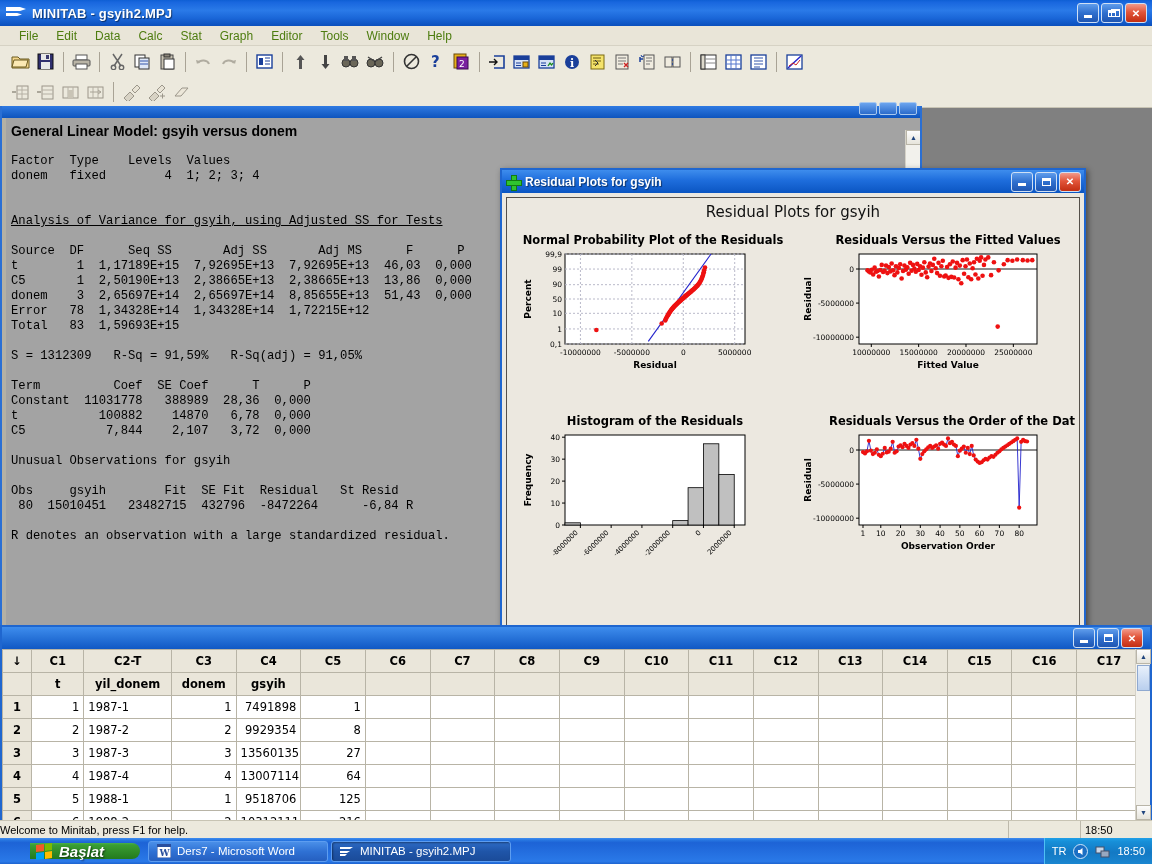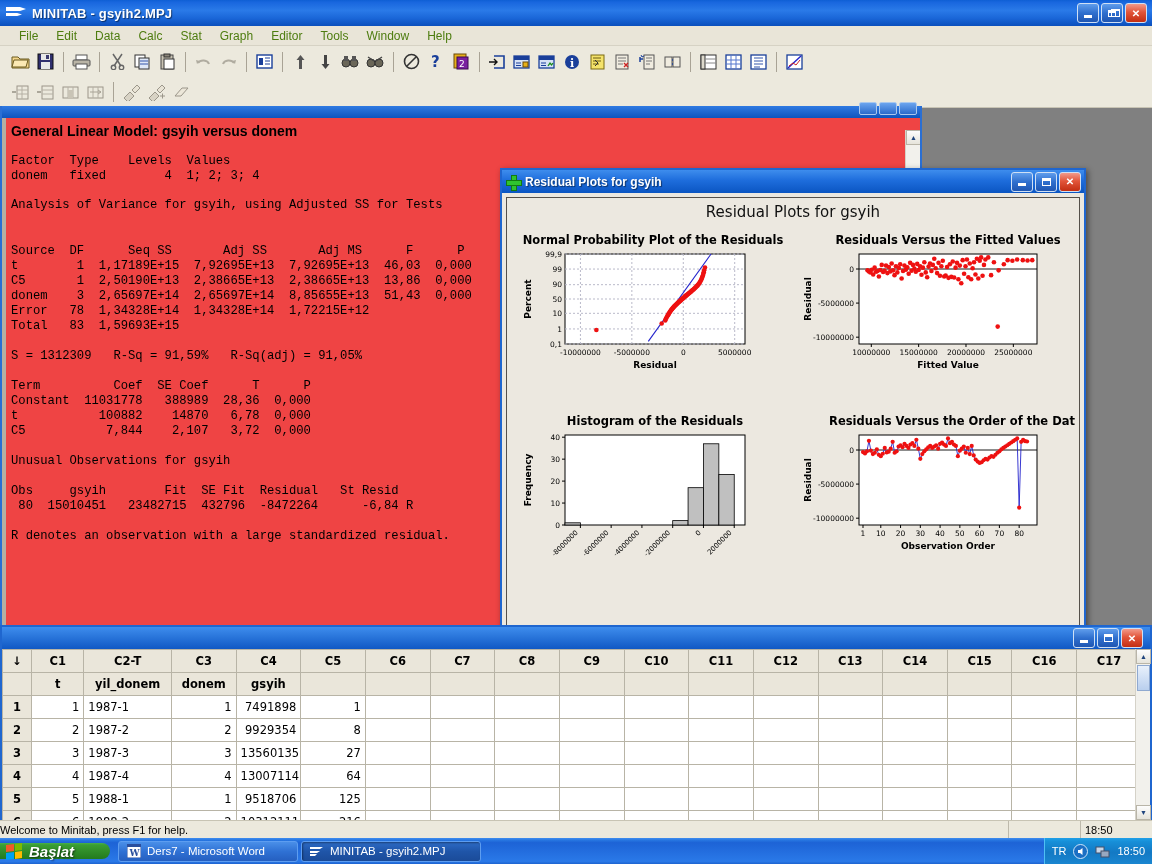--- a/index.html
+++ b/index.html
@@ -83,21 +83,21 @@
   #session-titlebar{
     height:12px;width:100%;
     background:linear-gradient(to bottom,#2f7ae2,#0e54bd);
     position:relative;
   }
   #session-titlebar .stb-btns{ position:absolute;right:3px;top:-4px;display:flex;gap:2px; }
   #session-titlebar .stb-btns .b{ width:18px;height:13px;border:1px solid #a9c8ee;border-radius:2px;
       background:linear-gradient(to bottom,#6ba4ee,#2b6bcb); }
   #session-body{
     position:absolute;left:0;top:12px;right:0;bottom:0;
-    background:#ef4444; overflow:hidden;
+    background:#a3a3a3; overflow:hidden;
   }
   .session-text{
     position:absolute;left:9px;top:8px;
     font-family:"Liberation Mono","DejaVu Sans Mono",monospace;
     font-size:12.2px; line-height:15px; white-space:pre; color:#000;
   }
   .session-head{
     font-family:"Liberation Sans",sans-serif; font-weight:bold; font-size:14px;
     color:#000; white-space:pre;
   }
@@ -184,20 +184,21 @@
   #taskbar{
     position:absolute;left:0;top:838px;width:1152px;height:26px;
     background:linear-gradient(to bottom,#3f8df0 0%,#2675e0 9%,#1d63d6 18%,#2a79e8 90%,#1d63cf 100%);
     display:flex;align-items:center;
   }
   #startbtn{
     height:16px;min-width:110px;display:flex;align-items:center;padding:0 16px 0 6px;
     background:linear-gradient(to bottom,#4ab14a 0%,#3a9e34 12%,#2f8c28 55%,#237a1e 100%);
     border-radius:0 10px 10px 0;color:#fff;font-weight:bold;font-style:italic;font-size:15px;
     text-shadow:1px 1px 2px rgba(0,0,0,.6);
+    margin-left:30px;
   }
   #startbtn .flag{ width:16px;height:15px;margin-right:7px;display:grid;
     grid-template-columns:1fr 1fr;grid-template-rows:1fr 1fr;gap:1px;transform:skewY(-7deg); }
   #startbtn .flag i{ display:block; }
   .tasks{ display:flex;align-items:center;gap:3px;margin-left:8px;flex:1; }
   .taskitem{
     height:21px;display:flex;align-items:center;padding:0 8px;min-width:180px;
     background:linear-gradient(to bottom,#4a8fe8,#2f71d4 50%,#255fc0);
     border:1px solid #5d9df0;border-radius:3px;color:#fff;font-size:11.5px;
   }
@@ -501,21 +502,21 @@
         <div class="b"></div>
         <div class="b"></div>
       </div>
     </div>
     <div id="session-body">
       <div class="sess-leftbar"></div>
 
       <div class="session-text session-head" style="top:6px;">General Linear Model: gsyih versus donem</div>
       <div class="session-text" style="top:36px;">Factor  Type    Levels  Values
 donem   fixed        4  1; 2; 3; 4</div>
-      <div class="session-text" style="top:80px;">Analysis of Variance for gsyih, using Adjusted SS for Tests</div>
+      <div class="session-text" style="top:96px;text-decoration:underline;">Analysis of Variance for gsyih, using Adjusted SS for Tests</div>
       <div class="session-text" style="top:126px;">Source  DF      Seq SS       Adj SS       Adj MS      F      P
 t        1  1,17189E+15  7,92695E+13  7,92695E+13  46,03  0,000
 C5       1  2,50190E+13  2,38665E+13  2,38665E+13  13,86  0,000
 donem    3  2,65697E+14  2,65697E+14  8,85655E+13  51,43  0,000
 Error   78  1,34328E+14  1,34328E+14  1,72215E+12
 Total   83  1,59693E+15</div>
       <div class="session-text" style="top:231px;">S = 1312309   R-Sq = 91,59%   R-Sq(adj) = 91,05%</div>
       <div class="session-text" style="top:261px;">Term          Coef  SE Coef      T      P
 Constant  11031778   388989  28,36  0,000
 t           100882    14870   6,78  0,000

